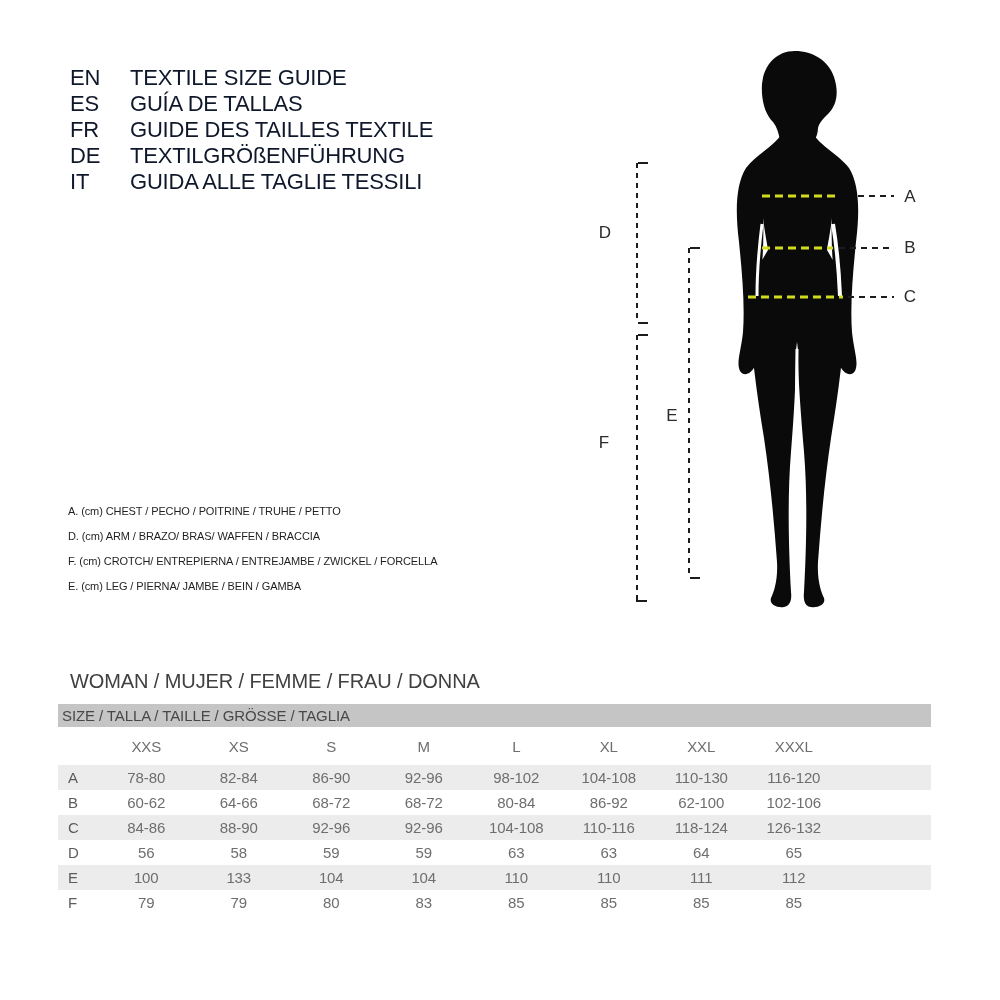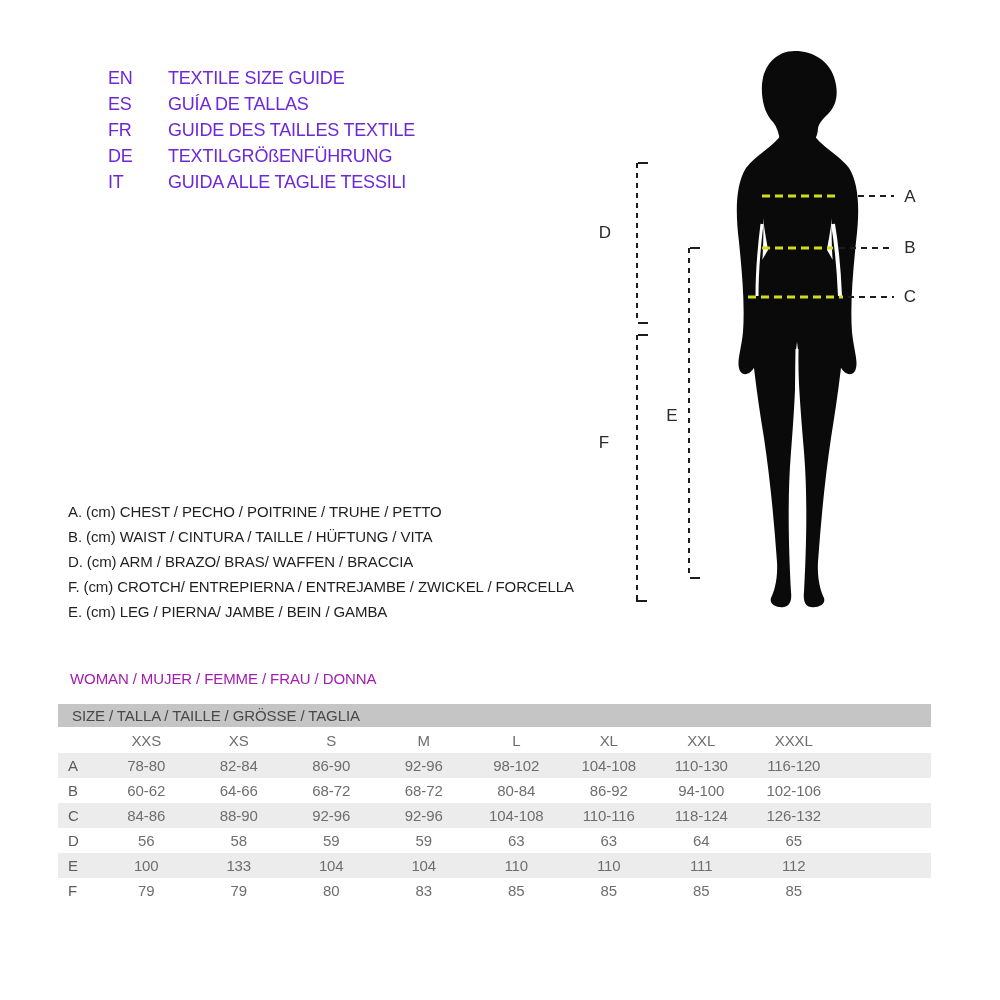--- a/index.html
+++ b/index.html
@@ -11,57 +11,56 @@
     color: #1d1d1d;
     overflow: hidden;
   }
   .page { position: absolute; inset: 0; background: #ffffff; }
 
   
   .title-block {
     position: absolute; left: 70px; top: 65px;
     display: grid; grid-template-columns: 60px auto;
     grid-auto-rows: 26px; align-items: center;
-    font-size: 18px; letter-spacing: -0.2px; color: #6d28d9;
+    font-size: 22px; letter-spacing: -0.2px; color: #0f172a;
     white-space: nowrap;
-    margin-left: 38px;
   }
 
   
   .figure-svg { position: absolute; left: 560px; top: 40px; width: 380px; height: 580px; }
   .fig-label {
     position: absolute; font-size: 17px; color: #2b2b2b;
     transform: translate(-50%, -50%); letter-spacing: 0;
   }
 
   
   .legend-block {
     position: absolute; left: 68px; top: 499px;
-    font-size: 15px; line-height: 25px; letter-spacing: -0.1px;
+    font-size: 11px; line-height: 25px; letter-spacing: -0.1px;
     color: #1f1f1f; white-space: nowrap;
   }
 
   
   .gender-line {
     position: absolute; left: 70px; top: 670px;
-    font-size: 15px; letter-spacing: -0.1px; color: #a21caf; white-space: nowrap;
+    font-size: 20px; letter-spacing: -0.1px; color: #404040; white-space: nowrap;
   }
 
   
   .size-table { position: absolute; left: 58px; top: 704px; width: 873px; font-size: 15px; }
   .size-table-header {
     height: 23px; line-height: 23px; background: #c5c5c5;
-    color: #484848; padding-left: 14px; letter-spacing: -0.1px; white-space: nowrap;
+    color: #484848; padding-left: 4px; letter-spacing: -0.1px; white-space: nowrap;
   }
   .t-row {
     display: grid;
     grid-template-columns: 42px repeat(8, 92.5px) 1fr;
     align-items: center;
   }
-  .t-colhead { height: 26px; color: #6e6e6e; }
+  .t-colhead { height: 38px; color: #6e6e6e; }
   .t-datarow { height: 25px; color: #6e6e6e; }
   .t-datarow.striped { background: #ececec; }
   .t-cell { text-align: center; letter-spacing: -0.1px; }
   .t-rowlabel { text-align: left; padding-left: 10px; color: #5c5c5c; }
 </style>
 </head>
 <body>
 
 <div class="page">
 
@@ -157,21 +156,20 @@
 
   <span class="fig-label" style="left:910px; top:197px;">A</span>
   <span class="fig-label" style="left:910px; top:248px;">B</span>
   <span class="fig-label" style="left:910px; top:297px;">C</span>
   <span class="fig-label" style="left:605px; top:233px;">D</span>
   <span class="fig-label" style="left:672px; top:416px;">E</span>
   <span class="fig-label" style="left:604px; top:443px;">F</span>
 
   <div class="legend-block">
     <div>A. (cm) CHEST / PECHO / POITRINE / TRUHE / PETTO</div>
-    <div>B. (cm) WAIST / CINTURA / TAILLE / HÜFTUNG / VITA</div>
     <div>D. (cm) ARM / BRAZO/ BRAS/ WAFFEN / BRACCIA</div>
     <div>F. (cm) CROTCH/ ENTREPIERNA / ENTREJAMBE / ZWICKEL / FORCELLA</div>
     <div>E. (cm) LEG / PIERNA/ JAMBE / BEIN / GAMBA</div>
   </div>
 
   <div class="gender-line">WOMAN / MUJER / FEMME / FRAU / DONNA</div>
 
   <div class="size-table">
     <div class="size-table-header">SIZE / TALLA / TAILLE / GRÖSSE / TAGLIA</div>
 
@@ -202,21 +200,21 @@
     </div>
 
     <div class="t-row t-datarow">
       <span class="t-cell t-rowlabel">B</span>
       <span class="t-cell">60-62</span>
       <span class="t-cell">64-66</span>
       <span class="t-cell">68-72</span>
       <span class="t-cell">68-72</span>
       <span class="t-cell">80-84</span>
       <span class="t-cell">86-92</span>
-      <span class="t-cell">94-100</span>
+      <span class="t-cell">62-100</span>
       <span class="t-cell">102-106</span>
       <span></span>
     </div>
 
     <div class="t-row t-datarow striped">
       <span class="t-cell t-rowlabel">C</span>
       <span class="t-cell">84-86</span>
       <span class="t-cell">88-90</span>
       <span class="t-cell">92-96</span>
       <span class="t-cell">92-96</span>

